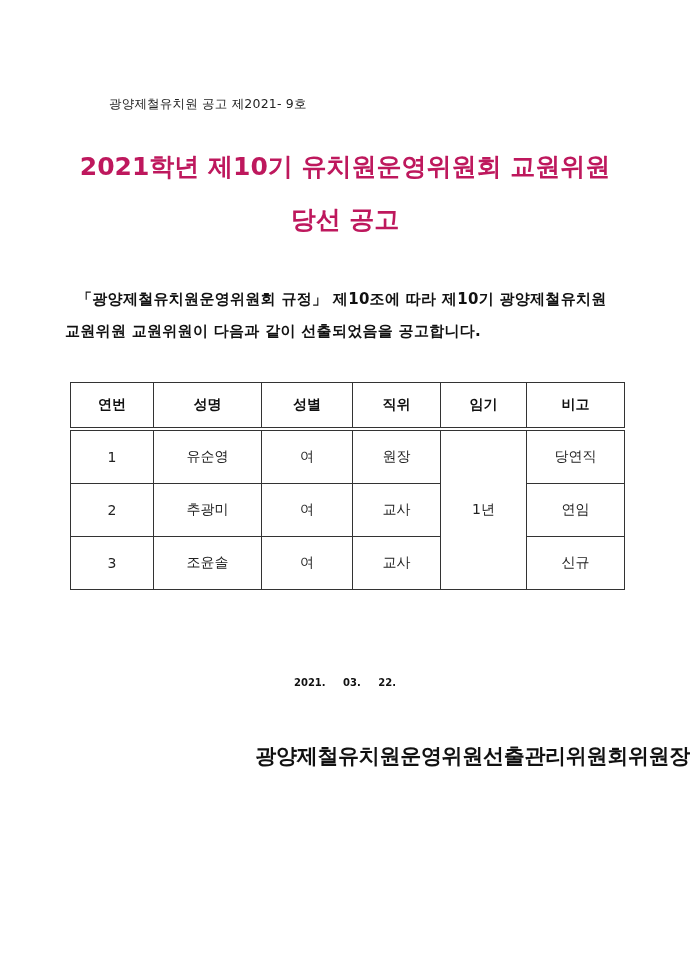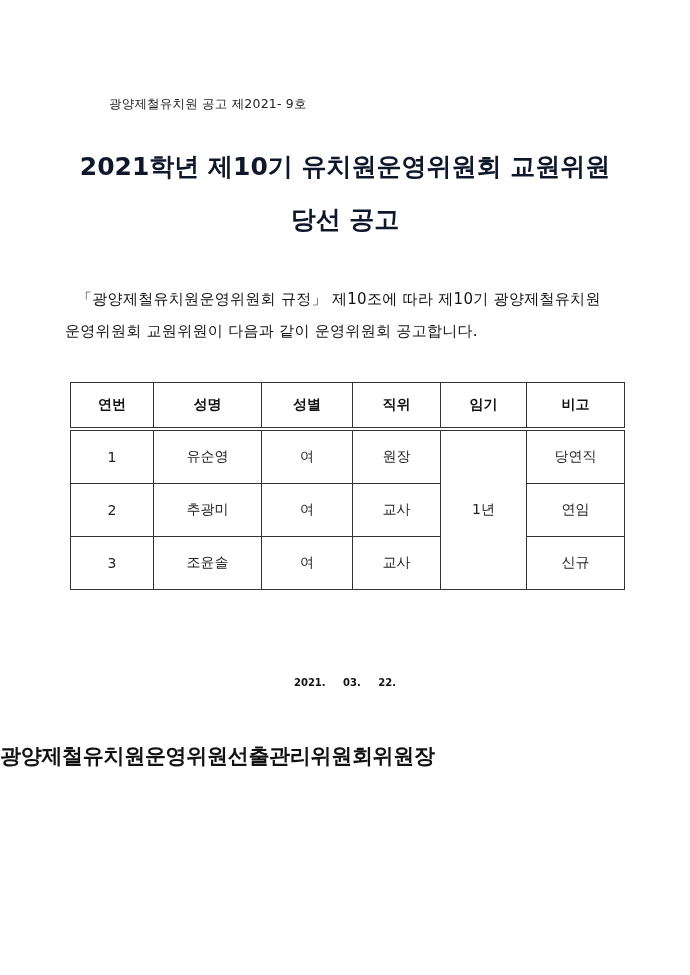--- a/index.html
+++ b/index.html
@@ -1,44 +1,44 @@
 <!DOCTYPE html>
 <html><head>
   <meta charset="utf-8">
   <style>
     html, body { margin: 0; padding: 0; background: #ffffff; }
     body { width: 690px; height: 975px; position: relative; overflow: hidden;
            font-family: "DejaVu Sans", "Liberation Sans", sans-serif; color: #111; }
     .doc-number { position: absolute; left: 65px; top: 96px; font-size: 12.5px; color: #222; letter-spacing: 0.2px; margin-left: 44px; }
-    .title { position: absolute; left: 0; width: 690px; text-align: center; font-weight: bold; font-size: 25px; color: #0f172a; }
+    .title { position: absolute; left: 0; width: 690px; text-align: center; font-weight: bold; font-size: 25px; color: #be185d; }
     .title.l1 { top: 150px; }
     .title.l2 { top: 190px; margin-top: 13px; }
-    .body-text { position: absolute; left: 65px; width: 570px; font-size: 15px; font-weight: normal; color: #111; letter-spacing: 0.3px; white-space: nowrap; }
+    .body-text { position: absolute; left: 65px; width: 570px; font-size: 15px; font-weight: bold; color: #111; letter-spacing: 0.3px; white-space: nowrap; }
     .body-text.p1 { top: 290px; left: 77px; }
     .body-text.p2 { top: 322px; }
     table.members { position: absolute; left: 70px; top: 382px; border-collapse: collapse; font-size: 14px; color: #222; }
     table.members td, table.members th { border: 1.5px solid #333; text-align: center; padding: 0; }
     table.members th { font-weight: bold; height: 44px; color: #111; }
     table.members thead tr th { border-bottom: 4px double #333; }
     table.members td { height: 52px; }
     .c0 { width: 82px; } .c1 { width: 107px; } .c2 { width: 90px; } .c3 { width: 87px; } .c4 { width: 85px; } .c5 { width: 97px; }
     .date { position: absolute; left: 0; width: 690px; text-align: center; top: 677px; font-weight: bold; font-size: 10px; color: #111; word-spacing: 14px; }
-    .signature { position: absolute; left: 0; width: 690px; text-align: left; top: 742px; font-weight: bold; font-size: 21px; color: #111; letter-spacing: -0.3px; }
+    .signature { position: absolute; left: 0; width: 690px; text-align: right; top: 742px; font-weight: bold; font-size: 21px; color: #111; letter-spacing: -0.3px; }
   </style>
 </head>
 <body>
 
 <div>
   <div class="doc-number">광양제철유치원 공고 제2021- 9호</div>
 
   <div class="title l1">2021학년 제10기 유치원운영위원회 교원위원</div>
   <div class="title l2">당선 공고</div>
 
   <div class="body-text p1">「광양제철유치원운영위원회 규정」 제10조에 따라 제10기 광양제철유치원</div>
-  <div class="body-text p2">운영위원회 교원위원이 다음과 같이 운영위원회 공고합니다.</div>
+  <div class="body-text p2">교원위원 교원위원이 다음과 같이 선출되었음을 공고합니다.</div>
 
   <table class="members">
     <thead>
       <tr>
         <th class="c0">연번</th>
         <th class="c1">성명</th>
         <th class="c2">성별</th>
         <th class="c3">직위</th>
         <th class="c4">임기</th>
         <th class="c5">비고</th>

